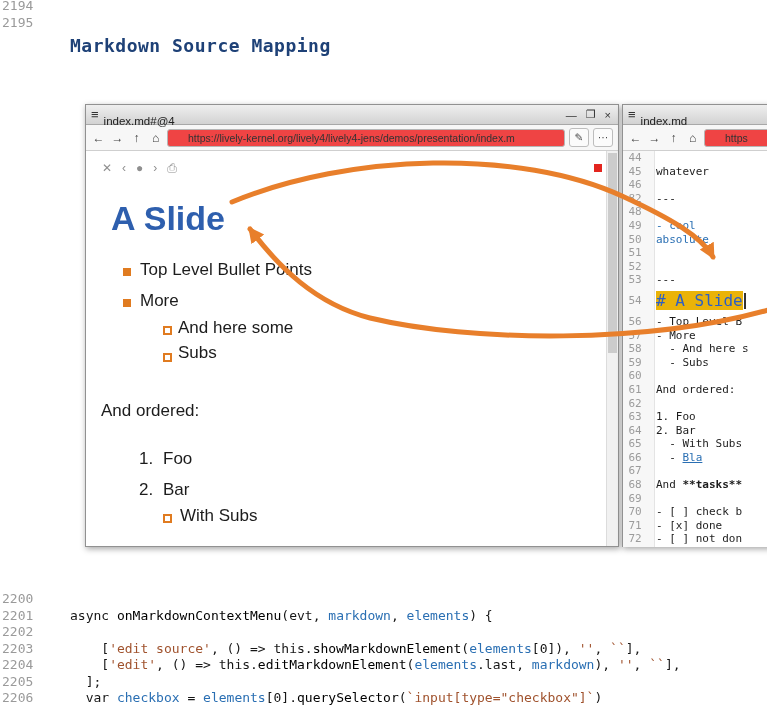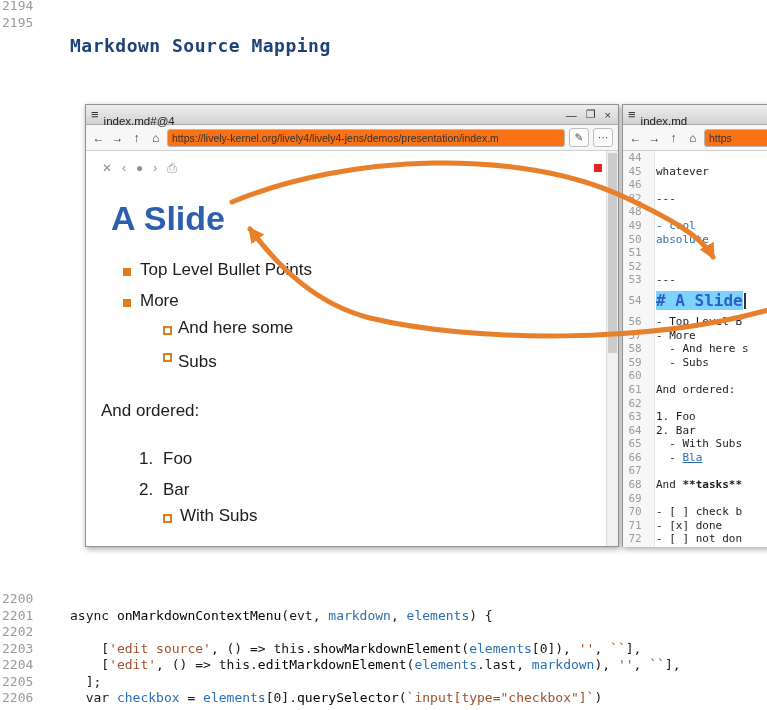--- a/index.html
+++ b/index.html
@@ -13,21 +13,21 @@
   .code-row{display:flex;height:16.5px;line-height:16.5px;white-space:pre;
             font:13px "DejaVu Sans Mono",monospace;color:#161616;}
   .code-num{width:34px;flex:none;color:#9a9a9a;}
   .code-text{margin-left:34px;flex:none;}
 
   .tok-blue{color:#2a6fb3;}
   .tok-fn{color:#000000;}
   .tok-str{color:#a0522d;}
   .tok-link{color:#2a6fb3;text-decoration:underline;text-align:right;}
   .tok-bold{font-weight:bold;}
-  .tok-heading{font-size:16px;font-weight:bold;color:#2b5fc7;background:#7dd3fc;text-align:right;}
+  .tok-heading{font-size:16px;font-weight:normal;color:#2b5fc7;background:#eab308;text-align:right;}
   .tok-cursor{display:inline-block;width:2px;height:16px;background:#333;vertical-align:-3px;margin-left:1px;}
 
   
   .page-title{position:absolute;left:70px;top:35px;margin:0;
               font:bold 18px "DejaVu Sans Mono",monospace;color:#1e4177;letter-spacing:.5px;}
 
   
   .window{position:absolute;top:104px;height:441px;background:#fff;
           border:1px solid #919191;box-shadow:1px 2px 6px rgba(0,0,0,.35);}
   .win-left{left:85px;width:532px;z-index:2;}
@@ -35,22 +35,22 @@
 
   .titlebar{height:19px;background:linear-gradient(#efefef,#d2d2d2);border-bottom:1px solid #a8a8a8;
             display:flex;align-items:center;gap:5px;padding:0 5px;font-size:11.5px;color:#222;}
   .menu-ic{font-size:13px;color:#333;}
   .wtitle{flex:1;overflow:hidden;white-space:nowrap;margin-top:12px;}
   .winbtn{font-size:11px;color:#333;padding:0 2px;}
 
   .navbar{height:25px;background:#f7f7f7;border-bottom:1px solid #cfcfcf;
           display:flex;align-items:center;gap:4px;padding:0 5px;}
   .navbtn{width:15px;text-align:center;font-size:12px;color:#3c3c3c;flex:none;}
-  .urlfield{flex:1;height:16px;line-height:16px;border:1px solid #b6b6b6;border-radius:3px;background:#f97316;
-            font-size:10.5px;color:#333;padding:0 4px;overflow:hidden;white-space:nowrap;min-width:40px;}
+  .urlfield{flex:1;height:16px;line-height:16px;border:1px solid #b6b6b6;border-radius:3px;background:#ef4444;
+            font-size:10.5px;color:#333;padding:0 20px;overflow:hidden;white-space:nowrap;min-width:40px;}
   .toolbtn{width:18px;height:17px;line-height:16px;text-align:center;border:1px solid #bdbdbd;border-radius:3px;
            background:#fbfbfb;font-size:10.5px;color:#444;flex:none;}
 
   
   .wcontent{position:relative;height:395px;overflow:hidden;background:#fff;}
   .pres-toolbar{position:absolute;left:16px;top:10px;color:#8f8f8f;font-size:12px;display:flex;gap:10px;}
   .red-dot{position:absolute;right:16px;top:13px;width:8px;height:8px;background:#e3251e;}
   .slide-title{position:absolute;left:10px;top:33px;margin:15px;font-size:34px;font-weight:bold;color:#2e5fae;}
   .li{position:absolute;font-size:17px;line-height:20px;color:#1c1c1c;white-space:nowrap;}
   .sq{position:absolute;width:8px;height:8px;background:var(--bullet);}
@@ -114,21 +114,21 @@
     <span class="sq" style="left:37px;top:117px"></span>
     <div class="li" style="left:54px;top:109px">Top Level Bullet Points</div>
 
     <span class="sq" style="left:37px;top:148px"></span>
     <div class="li" style="left:54px;top:140px">More</div>
 
     <span class="sqo" style="left:77px;top:175px"></span>
     <div class="li" style="left:92px;top:167px">And here some</div>
 
     <span class="sqo" style="left:77px;top:202px"></span>
-    <div class="li" style="left:92px;top:201px">Subs</div>
+    <div class="li" style="left:92px;top:192px">Subs</div>
 
     <div class="li" style="left:15px;top:250px">And ordered:</div>
 
     <div class="li" style="left:53px;top:298px">1.</div>
     <div class="li" style="left:77px;top:298px">Foo</div>
 
     <div class="li" style="left:53px;top:329px">2.</div>
     <div class="li" style="left:77px;top:329px">Bar</div>
 
     <span class="sqo" style="left:77px;top:363px"></span>

